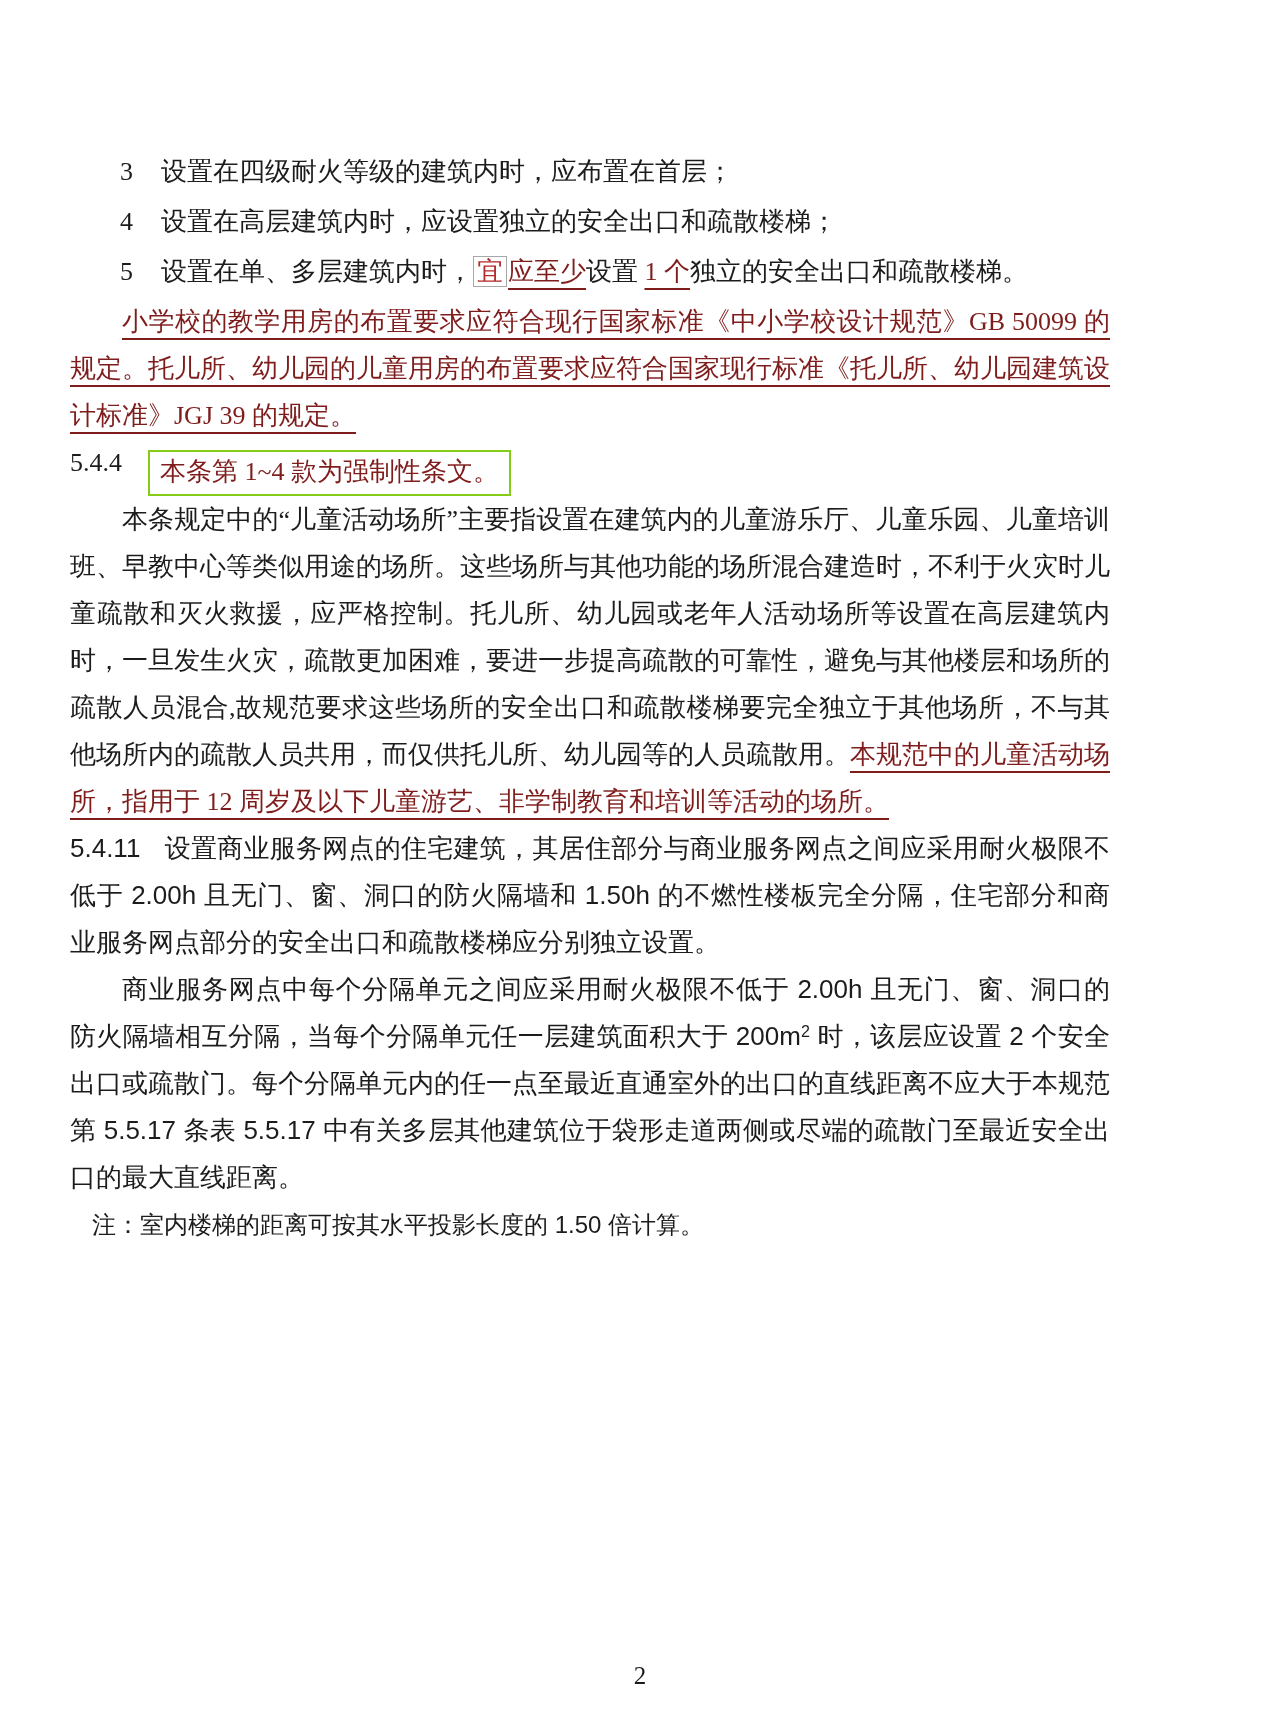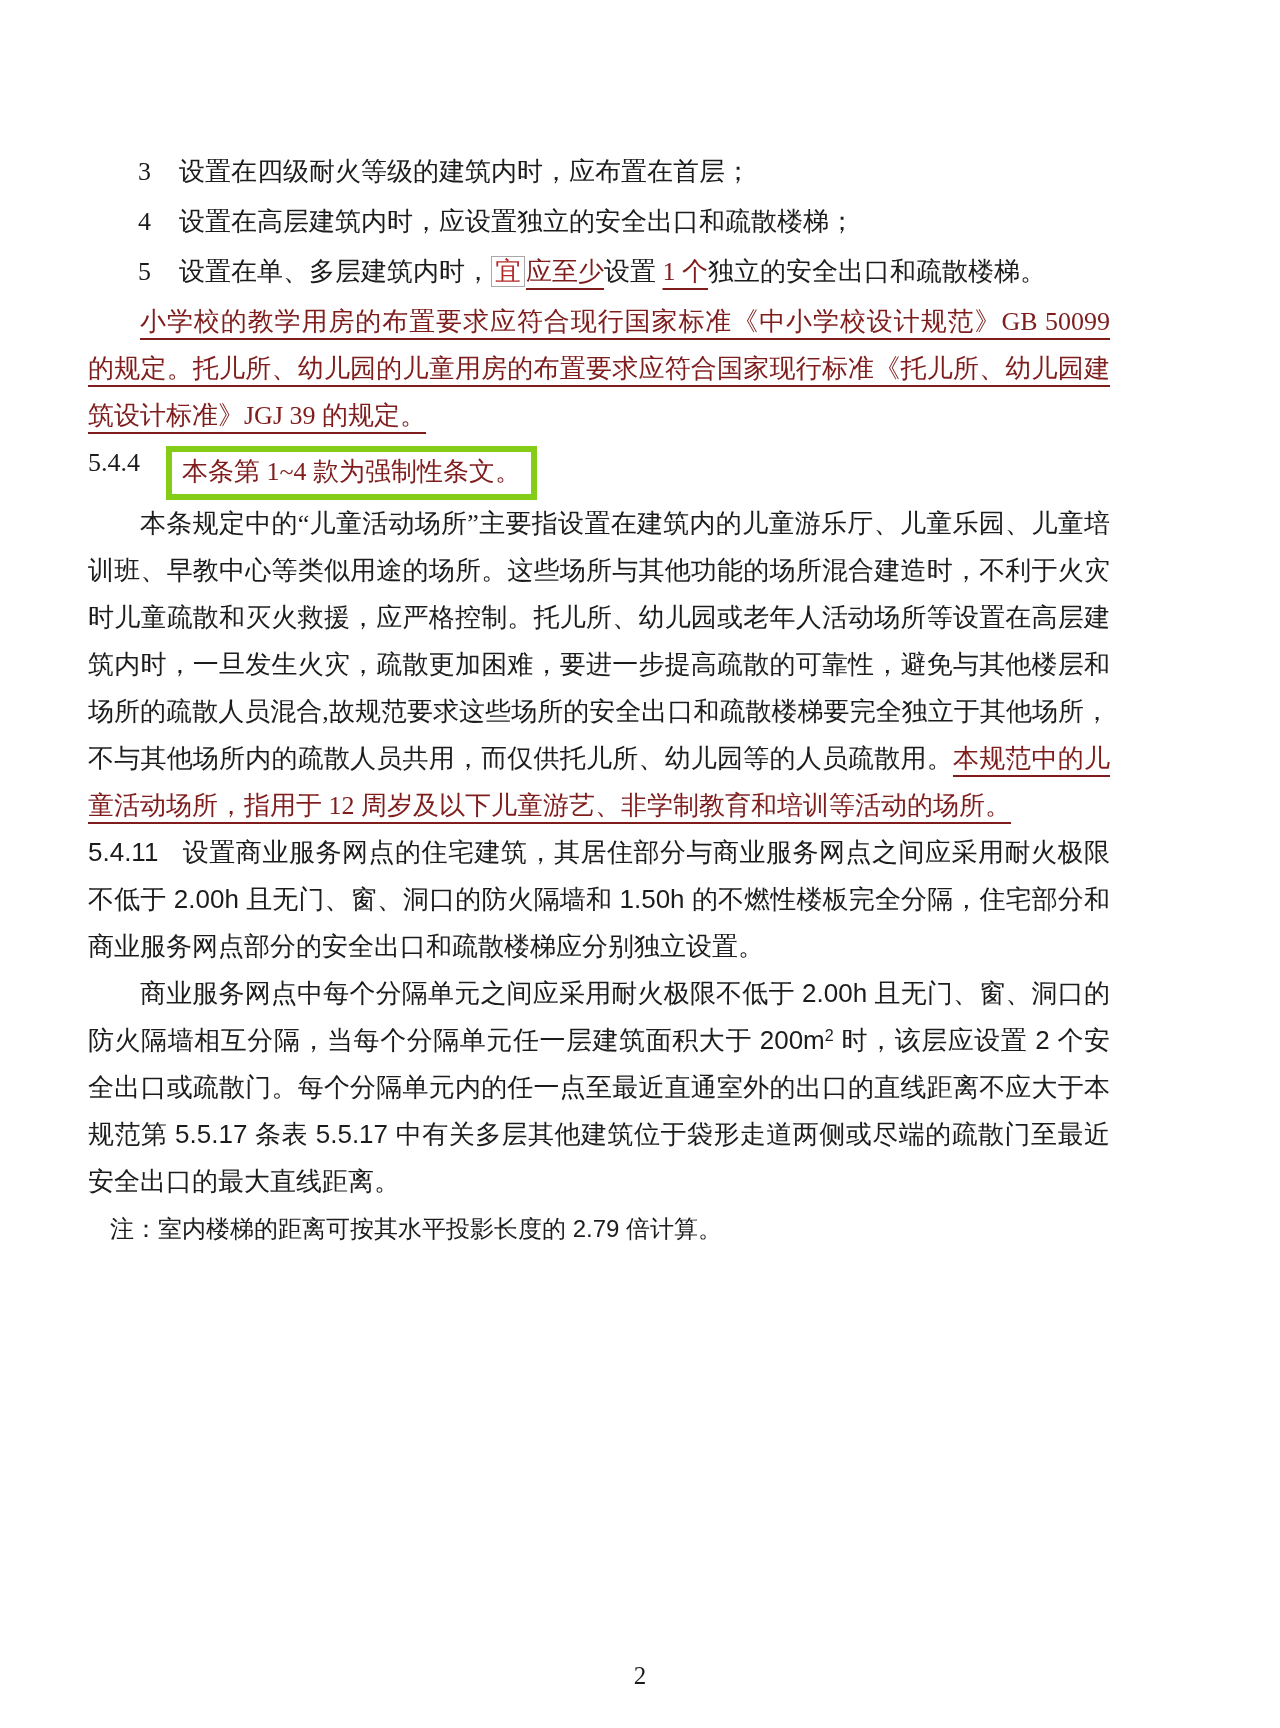--- a/index.html
+++ b/index.html
@@ -4,21 +4,21 @@
 <style>
   html,body{margin:0;padding:0;background:#ffffff;}
   body{
     width:1280px;height:1728px;position:relative;overflow:hidden;
     font-family:"Liberation Serif","DejaVu Serif",serif;
     color:#1c1c1c;
   }
   .page{
     position:relative;width:1280px;height:1728px;
     box-sizing:border-box;
-    padding:148px 170px 0 88px;
+    padding:148px 170px 0 70px;
   }
   .doc{font-size:26px;line-height:47px;text-align:justify;}
   p{margin:0;padding:0;}
 
   
   .li{padding-left:50px;margin-bottom:3px;text-align:left;white-space:nowrap;}
   .num{display:inline-block;margin-right:28px;}
 
   
   .indent{text-indent:2em;}
@@ -31,21 +31,21 @@
   
   .del-box{
     border:1px solid #a8a8a8;
     padding:0 3px;margin-right:1px;
     color:#b22a2a;
   }
 
   
   .boxed{
     display:inline-block;
-    border:6px solid #84cc16;
+    border:2px solid #84cc16;
     padding:2px 10px 4px 10px;
     line-height:36px;
     vertical-align:-9px;
     text-align:left;
   }
 
   .heading{
     font-family:"Liberation Sans","DejaVu Sans",sans-serif;
     font-weight:bold;letter-spacing:1px;
   }
@@ -87,18 +87,18 @@
 
 
 
     <p class="indent"><span>本条规定中的“儿童活动场所”主要指设置在建筑内的儿童游乐厅、儿童乐园、儿童培训班、早教中心等类似用途的场所。这些场所与其他功能的场所混合建造时，不利于火灾时儿童疏散和灭火救援，应严格控制。托儿所、幼儿园或老年人活动场所等设置在高层建筑内时，一旦发生火灾，疏散更加困难，要进一步提高疏散的可靠性，避免与其他楼层和场所的疏散人员混合,故规范要求这些场所的安全出口和疏散楼梯要完全独立于其他场所，不与其他场所内的疏散人员共用，而仅供托儿所、幼儿园等的人员疏散用。</span><span class="red u">本规范中的儿童活动场所，指用于 12 周岁及以下儿童游艺、非学制教育和培训等活动的场所。</span></p>
 
     <p class="hei"><span class="cnum2">5.4.11</span><span>设置商业服务网点的住宅建筑，其居住部分与商业服务网点之间应采用耐火极限不低于 2.00h 且无门、窗、洞口的防火隔墙和 1.50h 的不燃性楼板完全分隔，住宅部分和商业服务网点部分的安全出口和疏散楼梯应分别独立设置。</span></p>
 
     <p class="indent hei"><span>商业服务网点中每个分隔单元之间应采用耐火极限不低于 2.00h 且无门、窗、洞口的防火隔墙相互分隔，当每个分隔单元任一层建筑面积大于 200m</span><sup>2</sup><span> 时，该层应设置 2 个安全出口或疏散门。每个分隔单元内的任一点至最近直通室外的出口的直线距离不应大于本规范第 5.5.17 条表 5.5.17 中有关多层其他建筑位于袋形走道两侧或尽端的疏散门至最近安全出口的最大直线距离。</span></p>
 
 
-    <p class="note">注：室内楼梯的距离可按其水平投影长度的 2.79 倍计算。</p>
+    <p class="note">注：室内楼梯的距离可按其水平投影长度的 1.50 倍计算。</p>
 
   </div>
 
   <div class="footer">2</div>
 </div>
 
 </body></html>

